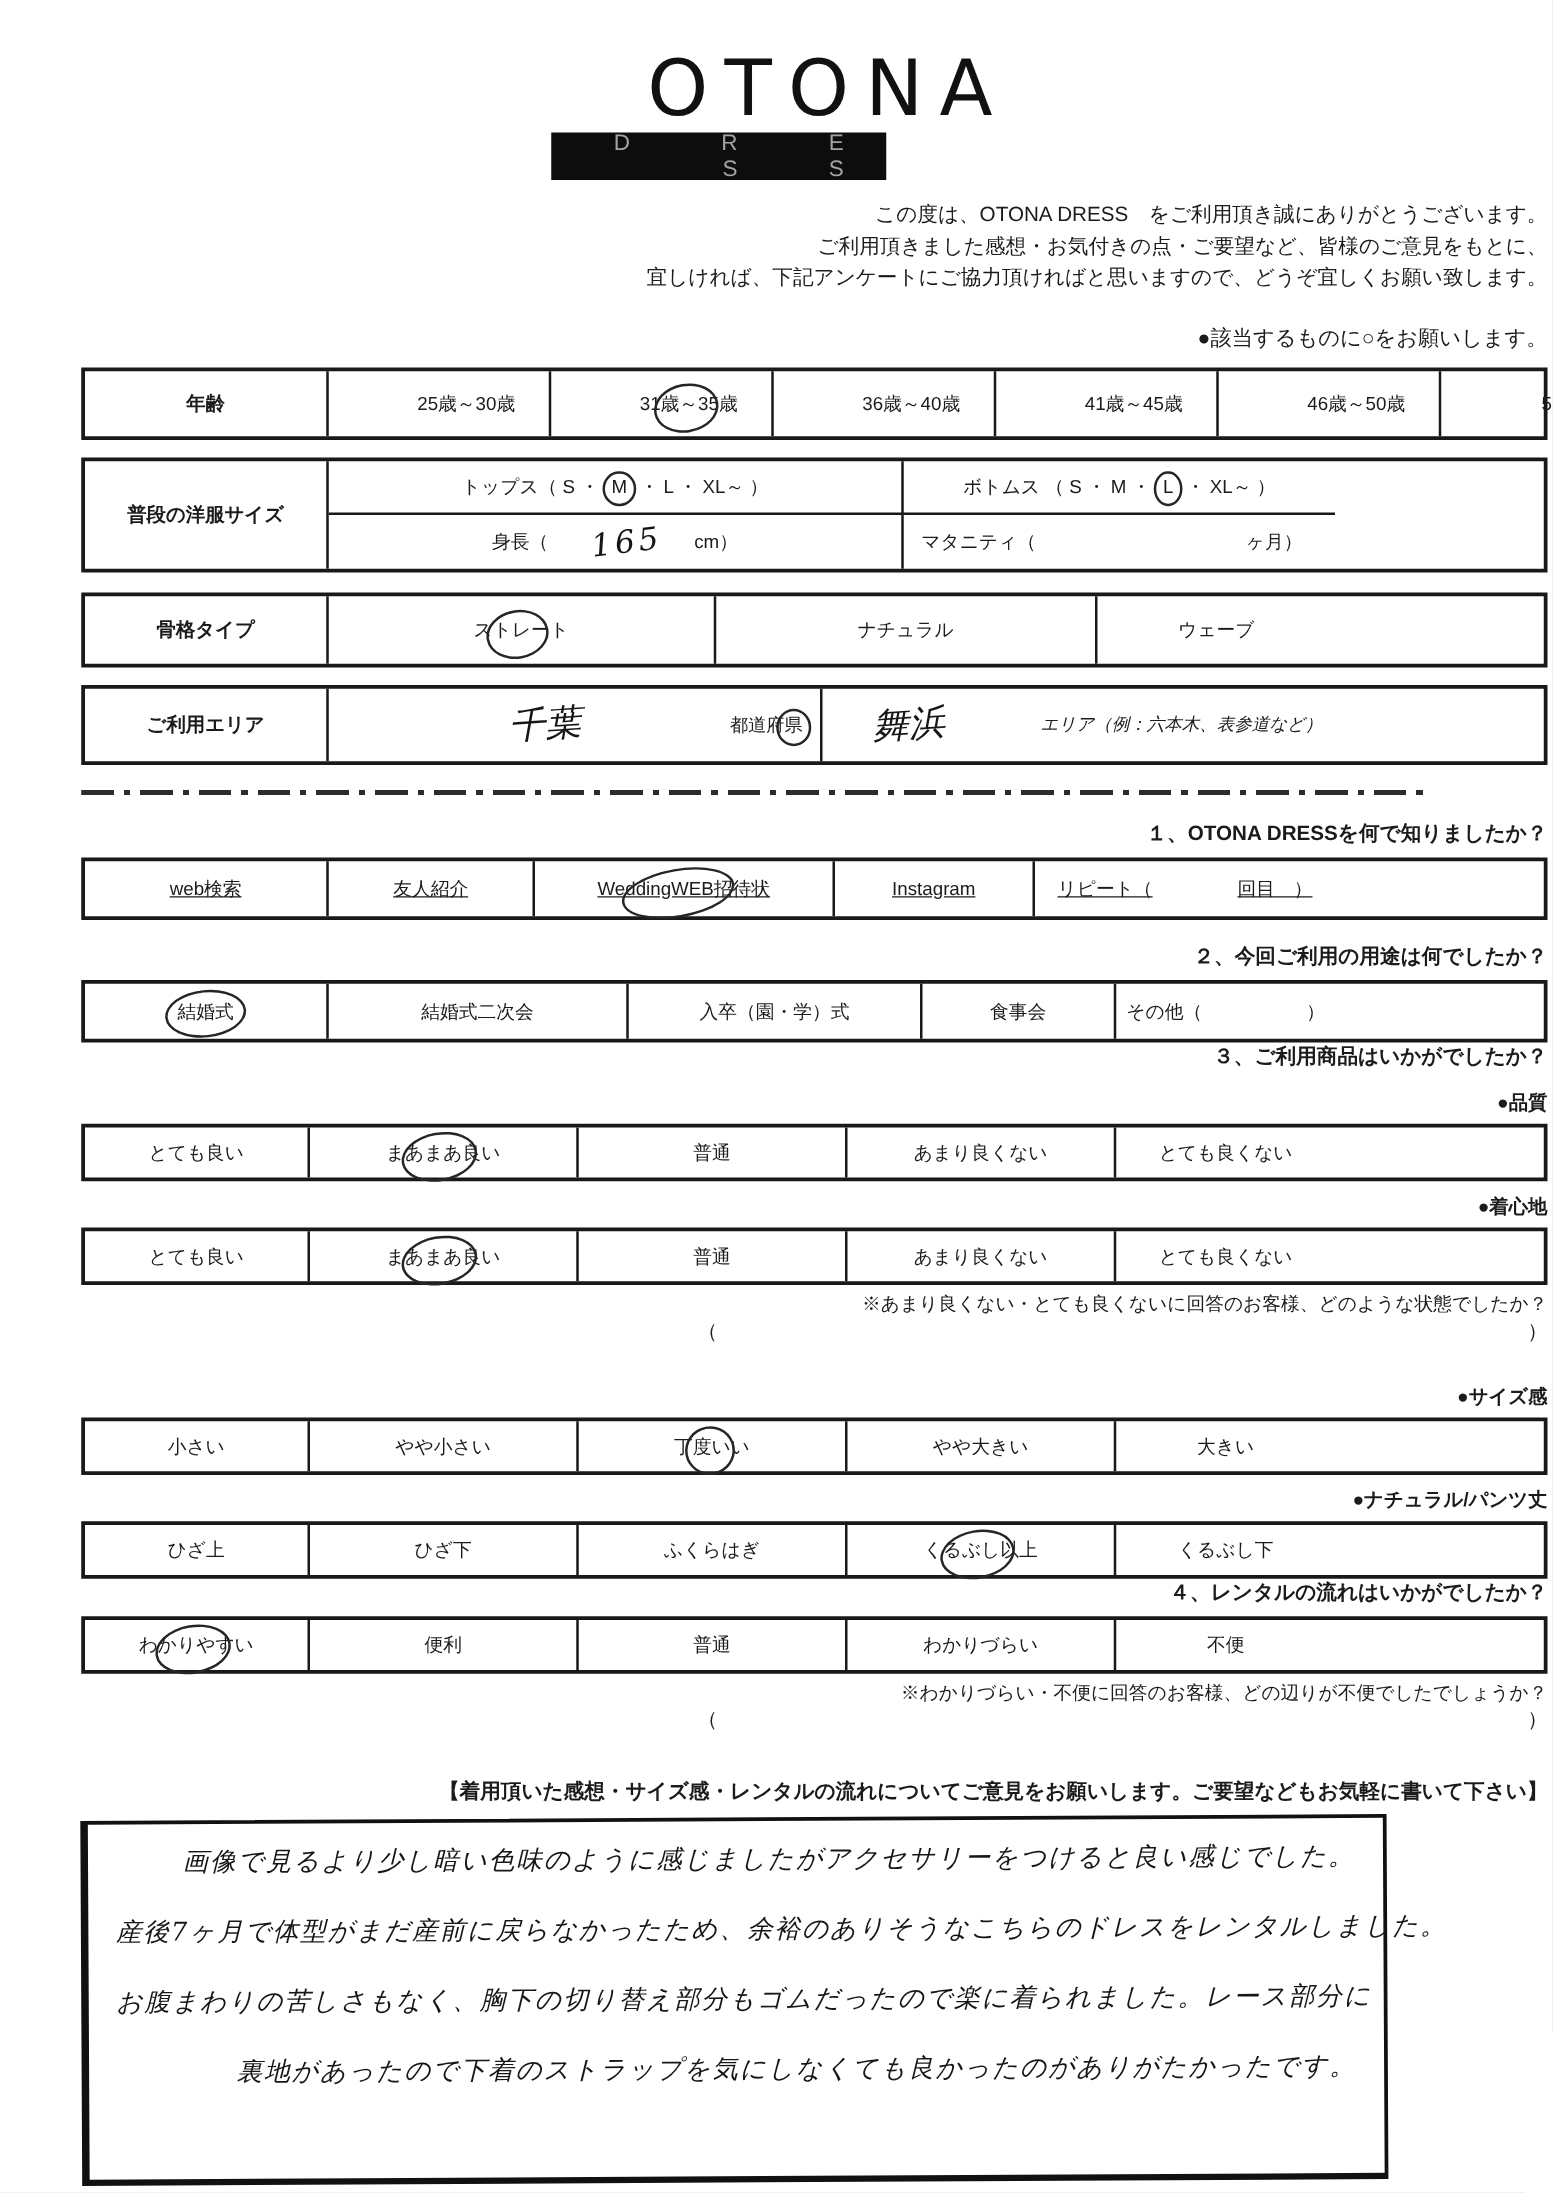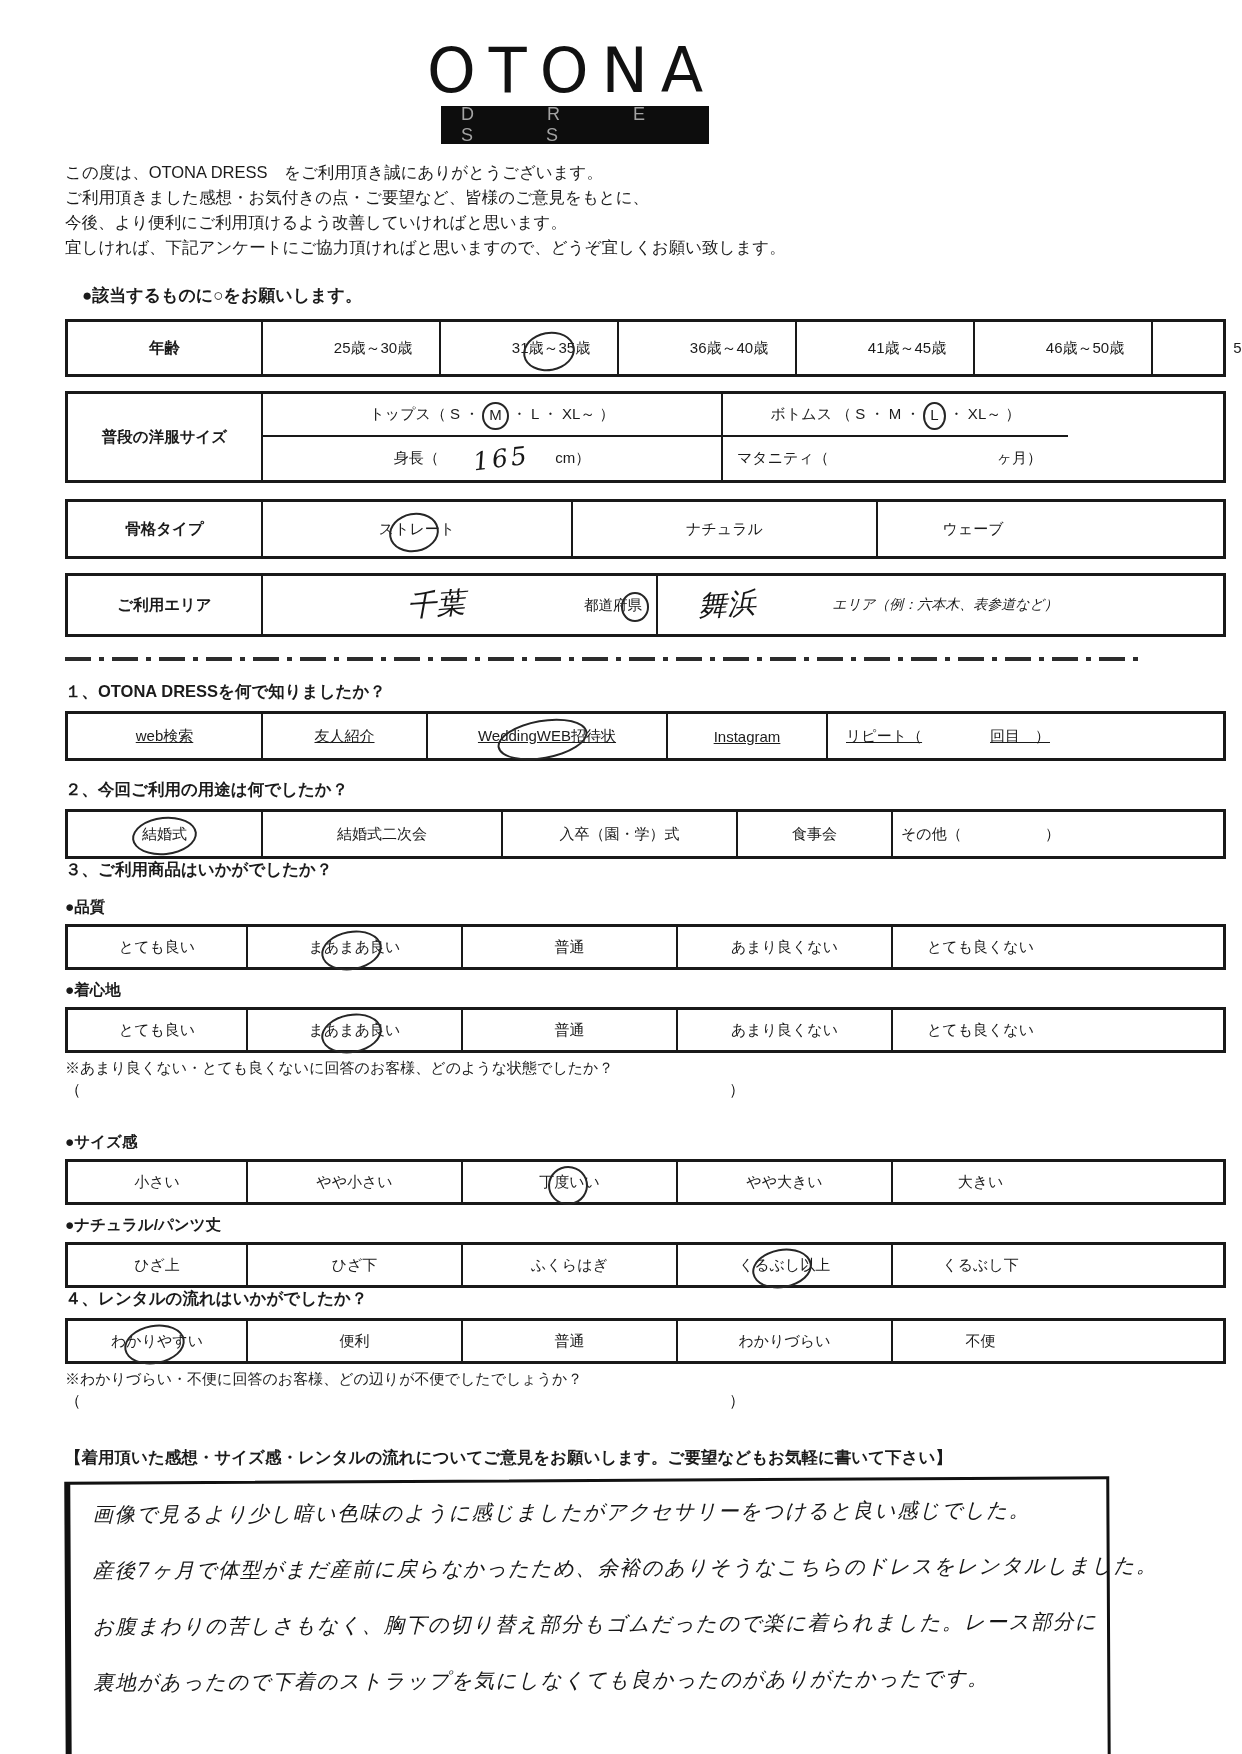--- a/index.html
+++ b/index.html
@@ -1,42 +1,43 @@
 <!DOCTYPE html>
 <html><head>
 <meta charset="utf-8">
 <style>
   html,body { margin:0; padding:0; background:#e8e8e8; }
   .page {
     position:relative;
     width:1242px; height:1754px;
     background:#ffffff;
     box-sizing:border-box;
-    padding:40px 16px 0 65px;
+    padding:40px 4px 0 65px;
     font-family:"Liberation Sans", sans-serif;
     color:#1b1b1b;
     overflow:hidden;
+    text-align:right;
   }
   
   .logo { width:380px; margin:0 0 0 362px; }
   .logo-title {
     font-family:"DejaVu Sans", sans-serif;
     font-size:62px; line-height:1; letter-spacing:13px;
     font-weight:400; color:#111;
   }
   .logo-bar {
     margin:4px 0 0 14px; width:268px; height:38px;
     background:#0d0d0d; color:#a3a3a3;
     display:flex; align-items:center;
     font-size:18px; letter-spacing:34px; padding-left:20px; box-sizing:border-box;
   }
   
   .intro { margin-top:16px; font-size:16.5px; line-height:25px; }
   
-  .instruction { margin-top:24px; font-size:17px; font-weight:bold;margin-left:17px; }
+  .instruction { margin-top:24px; font-size:17px; font-weight:normal;margin-left:17px; }
   .q-title { font-size:16.5px; font-weight:bold; }
   .sub-label { font-size:15.5px; font-weight:bold; }
   .note-line { font-size:15px; margin-top:6px; }
   .paren-line { font-size:16px; height:26px; margin-top:2px; }
   .paren-close { display:inline-block; margin-left:648px; }
   
   .tbl { display:grid; border:3px solid #191919; background:#fff; }
   .tbl .cell {
     display:flex; align-items:center; justify-content:center;
     font-size:15px; box-sizing:border-box; padding:2px 6px;
@@ -90,21 +91,20 @@
   <div class="logo">
     <div class="logo-title">OTONA</div>
     <div class="logo-bar">
       <span>D R E S S</span>
     </div>
   </div>
 
   <div class="intro">
     <div>この度は、OTONA DRESS　をご利用頂き誠にありがとうございます。</div>
     <div>ご利用頂きました感想・お気付きの点・ご要望など、皆様のご意見をもとに、</div>
-    <div>今後、より便利にご利用頂けるよう改善していければと思います。</div>
     <div>宜しければ、下記アンケートにご協力頂ければと思いますので、どうぞ宜しくお願い致します。</div>
   </div>
 
   <div class="instruction">●該当するものに○をお願いします。</div>
 
   <div class="tbl mt12" style="grid-template-columns:195px repeat(6,134px); grid-auto-rows:52px;gap:44px;">
     <div class="cell head br">年齢</div>
     <div class="cell br">25歳～30歳</div>
     <div class="cell br">
       <span class="sel mid"><span>31歳～35歳</span></span>

